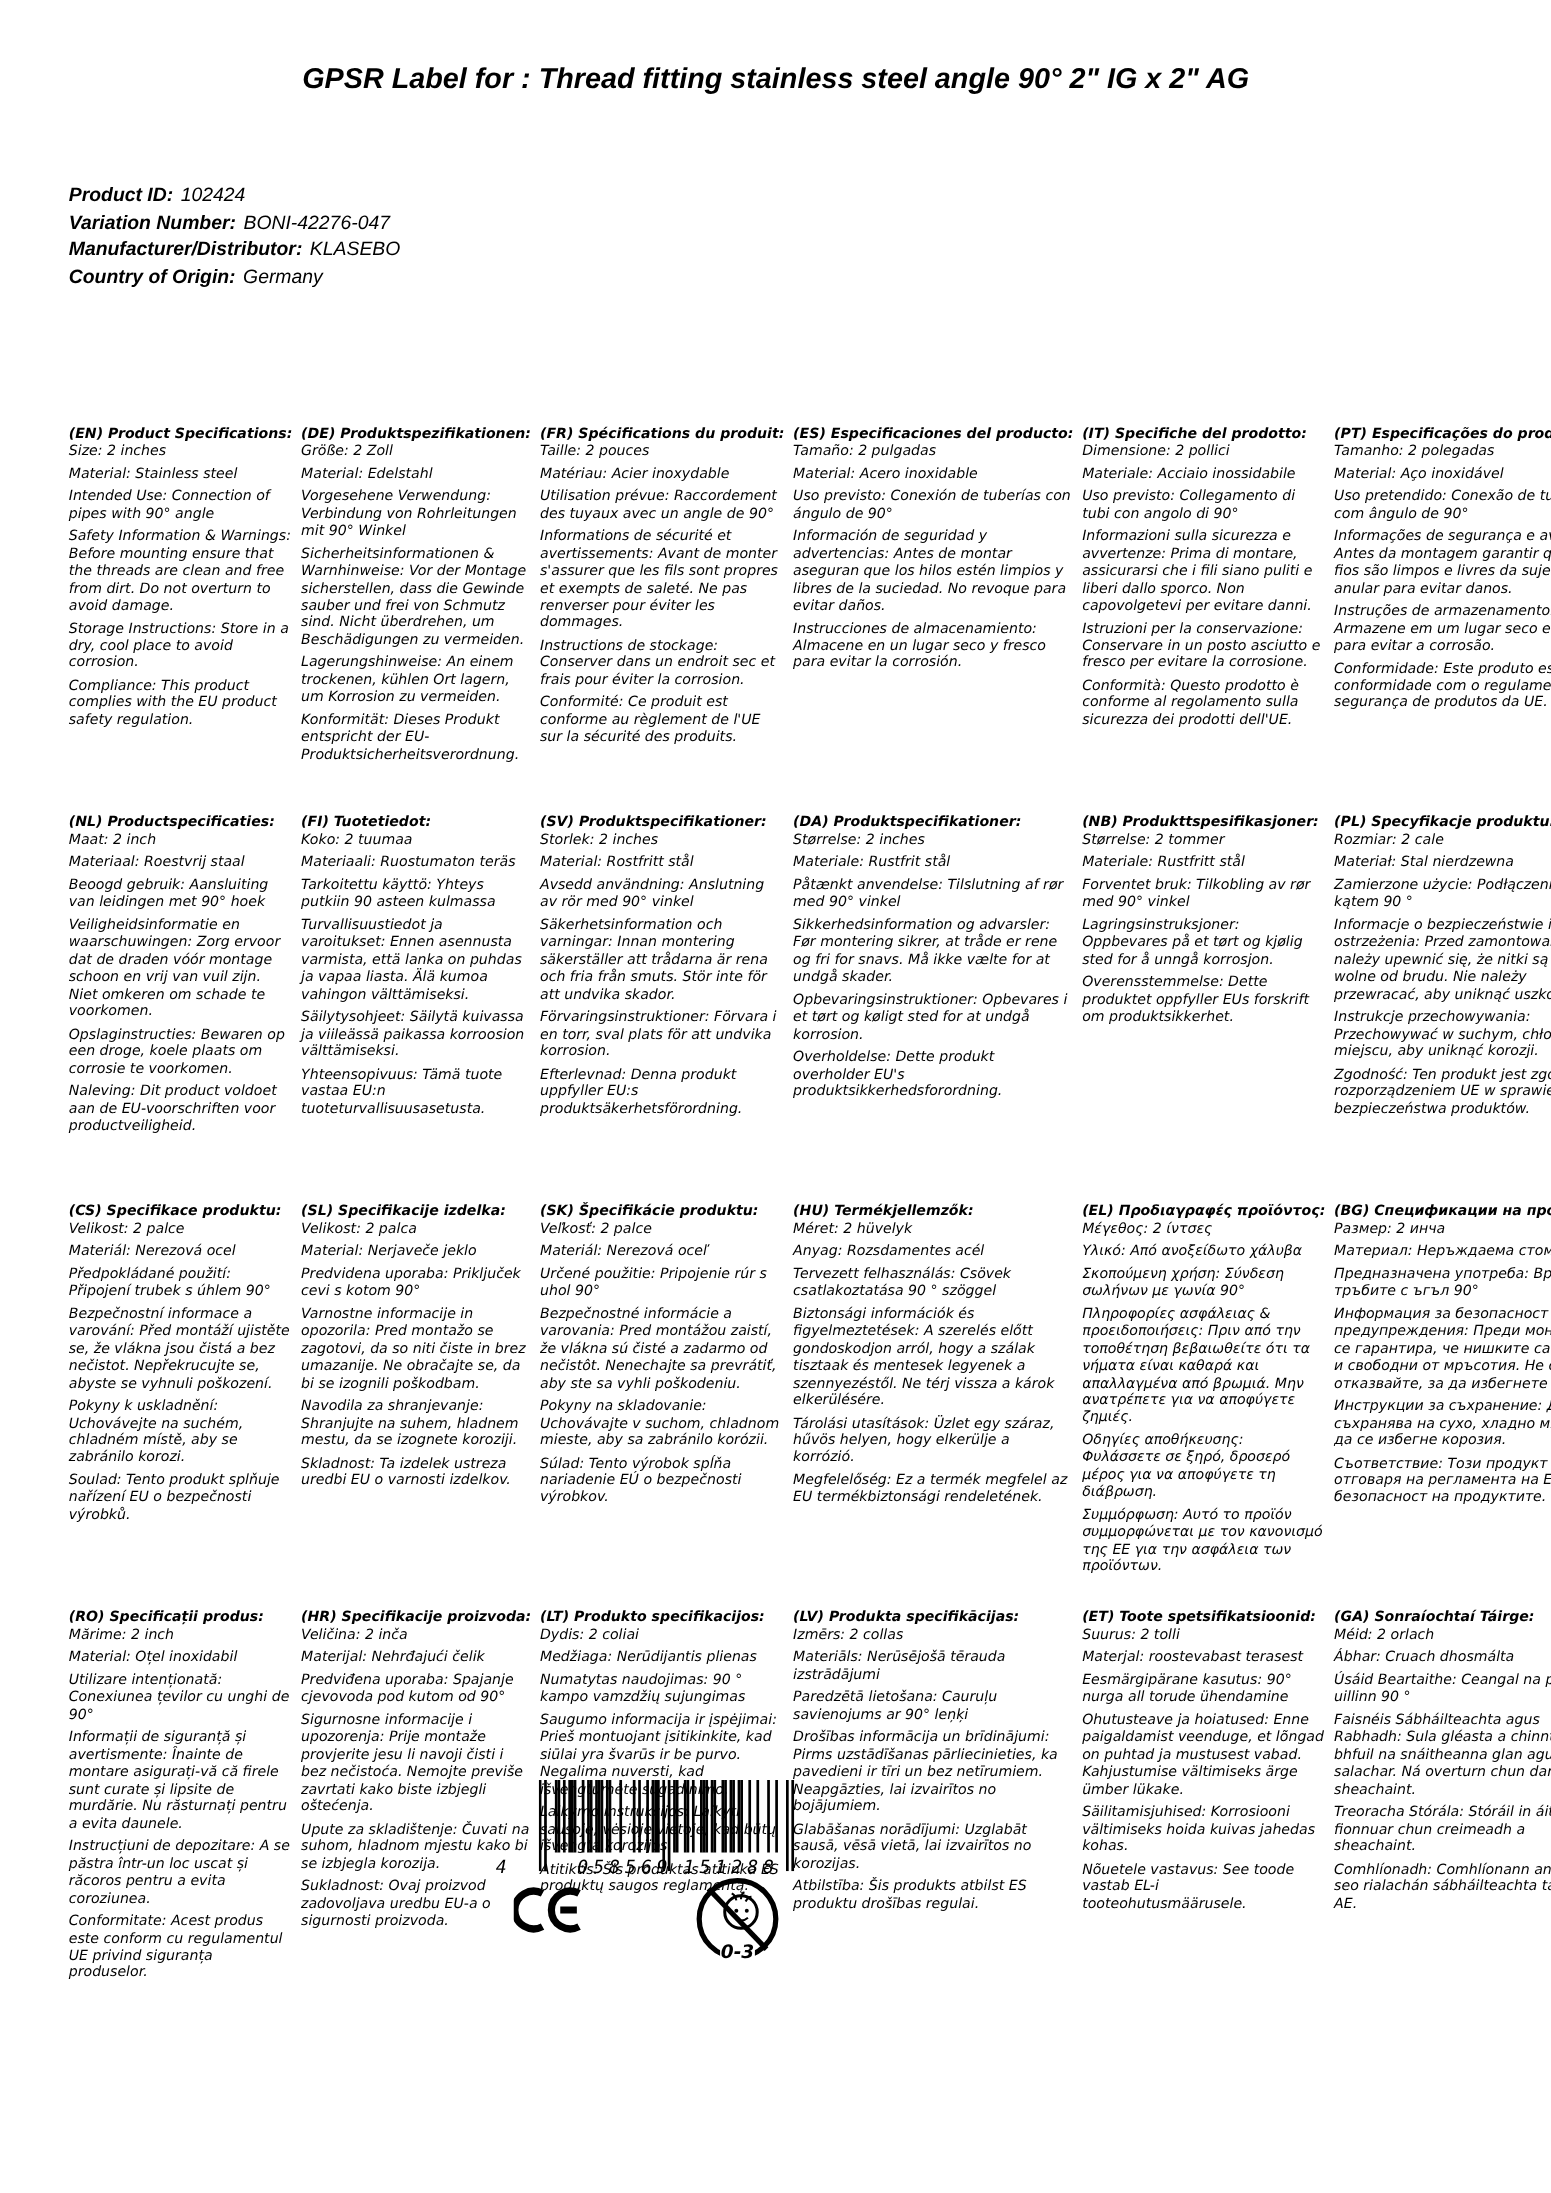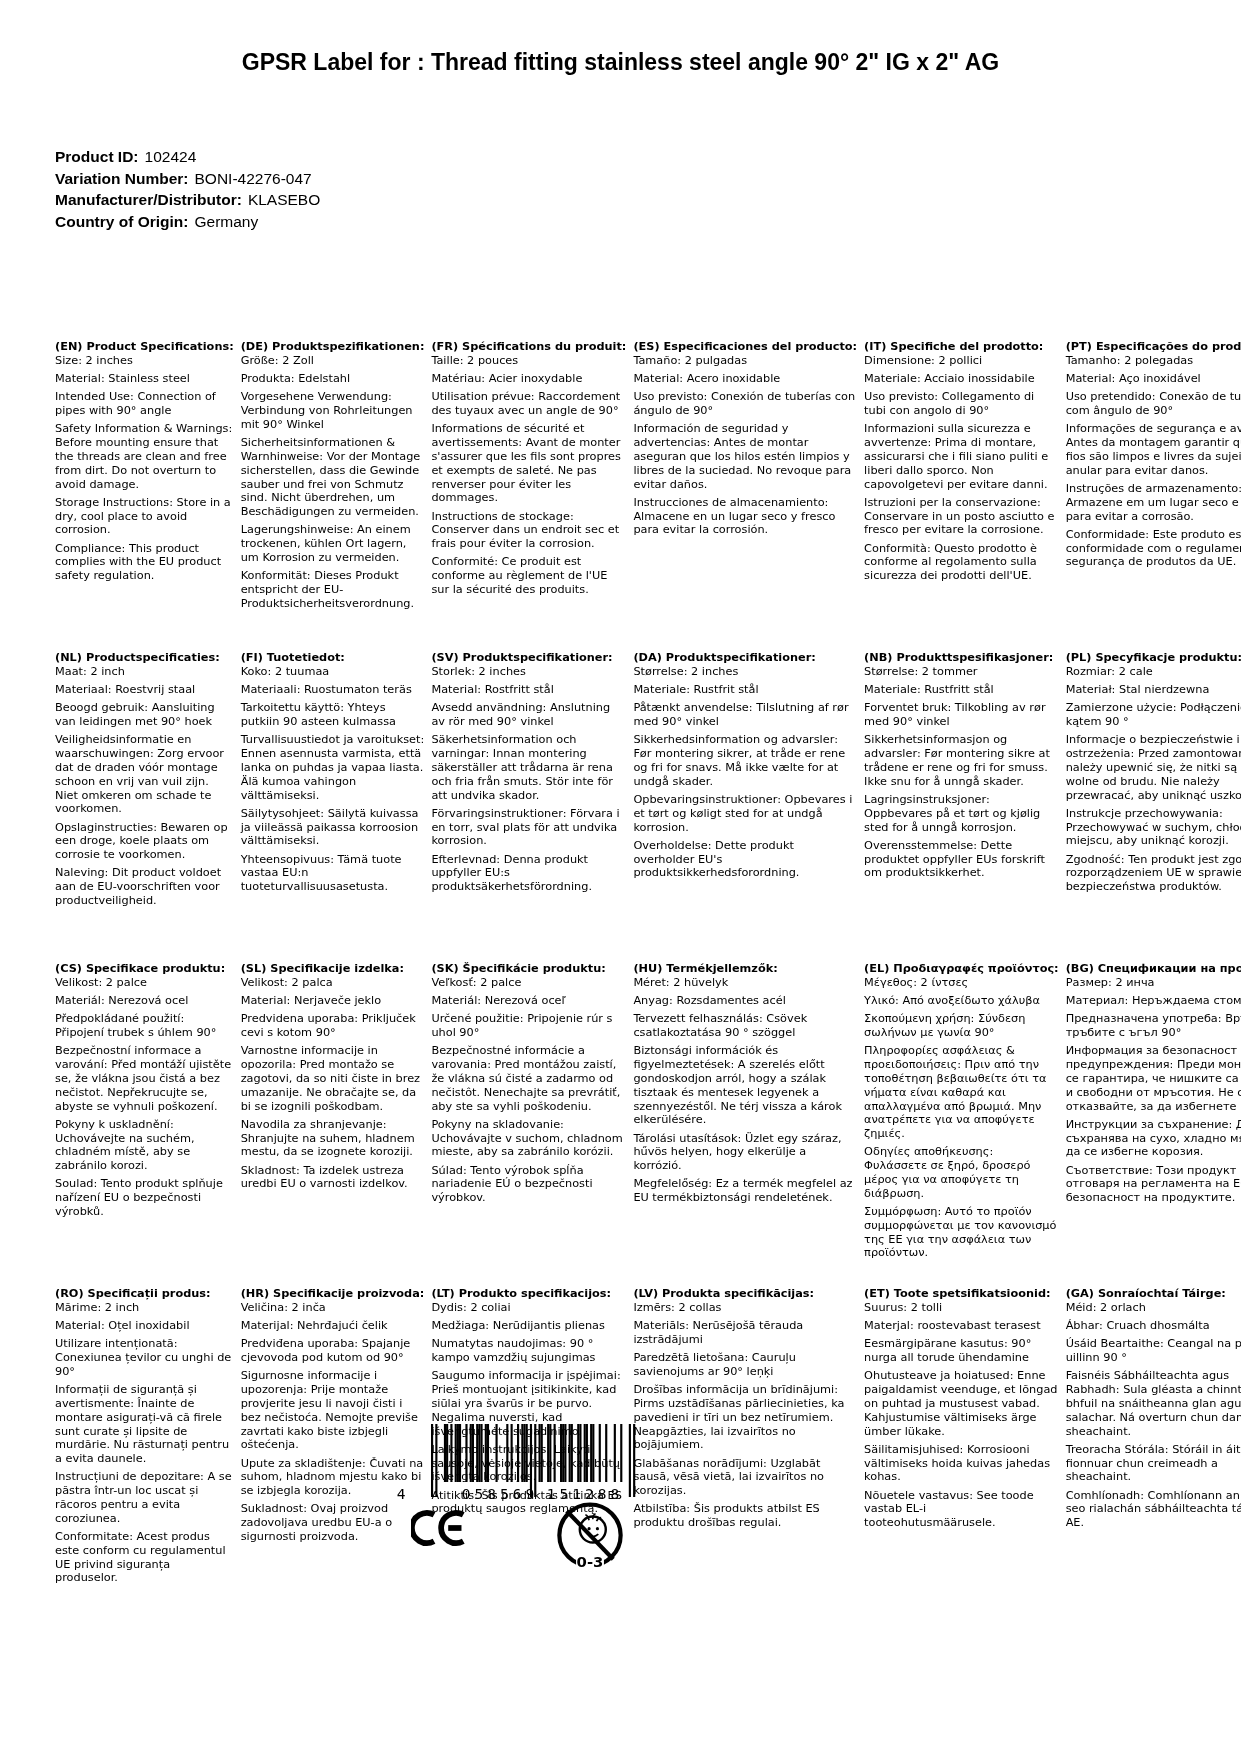--- a/index.html
+++ b/index.html
@@ -1,18 +1,18 @@
 <!DOCTYPE html>
 <html><head>
 <meta charset="utf-8">
 <style>
   * { margin:0; padding:0; box-sizing:border-box; }
   html,body { background:#ffffff; }
   body { width:1241px; font-family:"DejaVu Sans",sans-serif; color:#000; }
-  .page { position:relative; width:1241px; height:1754px; background:#fff; overflow:hidden; }
+  .page { position:relative; width:1241px; height:1754px; background:#fff; overflow:hidden;font-style:italic; }
 
   .title {
     font-family:"Liberation Sans",sans-serif;
     font-weight:bold; font-size:23px; line-height:1.45;
     text-align:center; margin:46px auto 0; width:880px;
   }
 
   .product-info {
     position:absolute; left:55px; top:146px;
     font-family:"Liberation Sans",sans-serif;
@@ -71,21 +71,21 @@
         <p>Material: Stainless steel</p>
         <p>Intended Use: Connection of pipes with 90° angle</p>
         <p>Safety Information &amp; Warnings: Before mounting ensure that the threads are clean and free from dirt. Do not overturn to avoid damage.</p>
         <p>Storage Instructions: Store in a dry, cool place to avoid corrosion.</p>
         <p>Compliance: This product complies with the EU product safety regulation.</p>
       </div>
 
     <div class="block">
       <h3>(DE) Produktspezifikationen:</h3>
     <p>Größe: 2 Zoll</p>
-        <p>Produkta: Edelstahl</p>
+        <p>Material: Edelstahl</p>
         <p>Vorgesehene Verwendung: Verbindung von Rohrleitungen mit 90° Winkel</p>
         <p>Sicherheitsinformationen &amp; Warnhinweise: Vor der Montage sicherstellen, dass die Gewinde sauber und frei von Schmutz sind. Nicht überdrehen, um Beschädigungen zu vermeiden.</p>
         <p>Lagerungshinweise: An einem trockenen, kühlen Ort lagern, um Korrosion zu vermeiden.</p>
         <p>Konformität: Dieses Produkt entspricht der EU-Produktsicherheitsverordnung.</p>
       </div>
 
     <div class="block">
       <h3>(FR) Spécifications du produit:</h3>
     <p>Taille: 2 pouces</p>
         <p>Matériau: Acier inoxydable</p>
@@ -162,21 +162,20 @@
         <p>Sikkerhedsinformation og advarsler: Før montering sikrer, at tråde er rene og fri for snavs. Må ikke vælte for at undgå skader.</p>
         <p>Opbevaringsinstruktioner: Opbevares i et tørt og køligt sted for at undgå korrosion.</p>
         <p>Overholdelse: Dette produkt overholder EU's produktsikkerhedsforordning.</p>
       </div>
 
     <div class="block">
       <h3>(NB) Produkttspesifikasjoner:</h3>
     <p>Størrelse: 2 tommer</p>
         <p>Materiale: Rustfritt stål</p>
         <p>Forventet bruk: Tilkobling av rør med 90° vinkel</p>
-        <p>Sikkerhetsinformasjon og advarsler: Før montering sikre at trådene er rene og fri for smuss. Ikke snu for å unngå skader.</p>
         <p>Lagringsinstruksjoner: Oppbevares på et tørt og kjølig sted for å unngå korrosjon.</p>
         <p>Overensstemmelse: Dette produktet oppfyller EUs forskrift om produktsikkerhet.</p>
       </div>
 
     <div class="block">
       <h3>(PL) Specyfikacje produktu:</h3>
     <p>Rozmiar: 2 cale</p>
         <p>Materiał: Stal nierdzewna</p>
         <p>Zamierzone użycie: Podłączenie rur z kątem 90 °</p>
         <p>Informacje o bezpieczeństwie i ostrzeżenia: Przed zamontowaniem należy upewnić się, że nitki są czyste i wolne od brudu. Nie należy przewracać, aby uniknąć uszkodzenia.</p>

